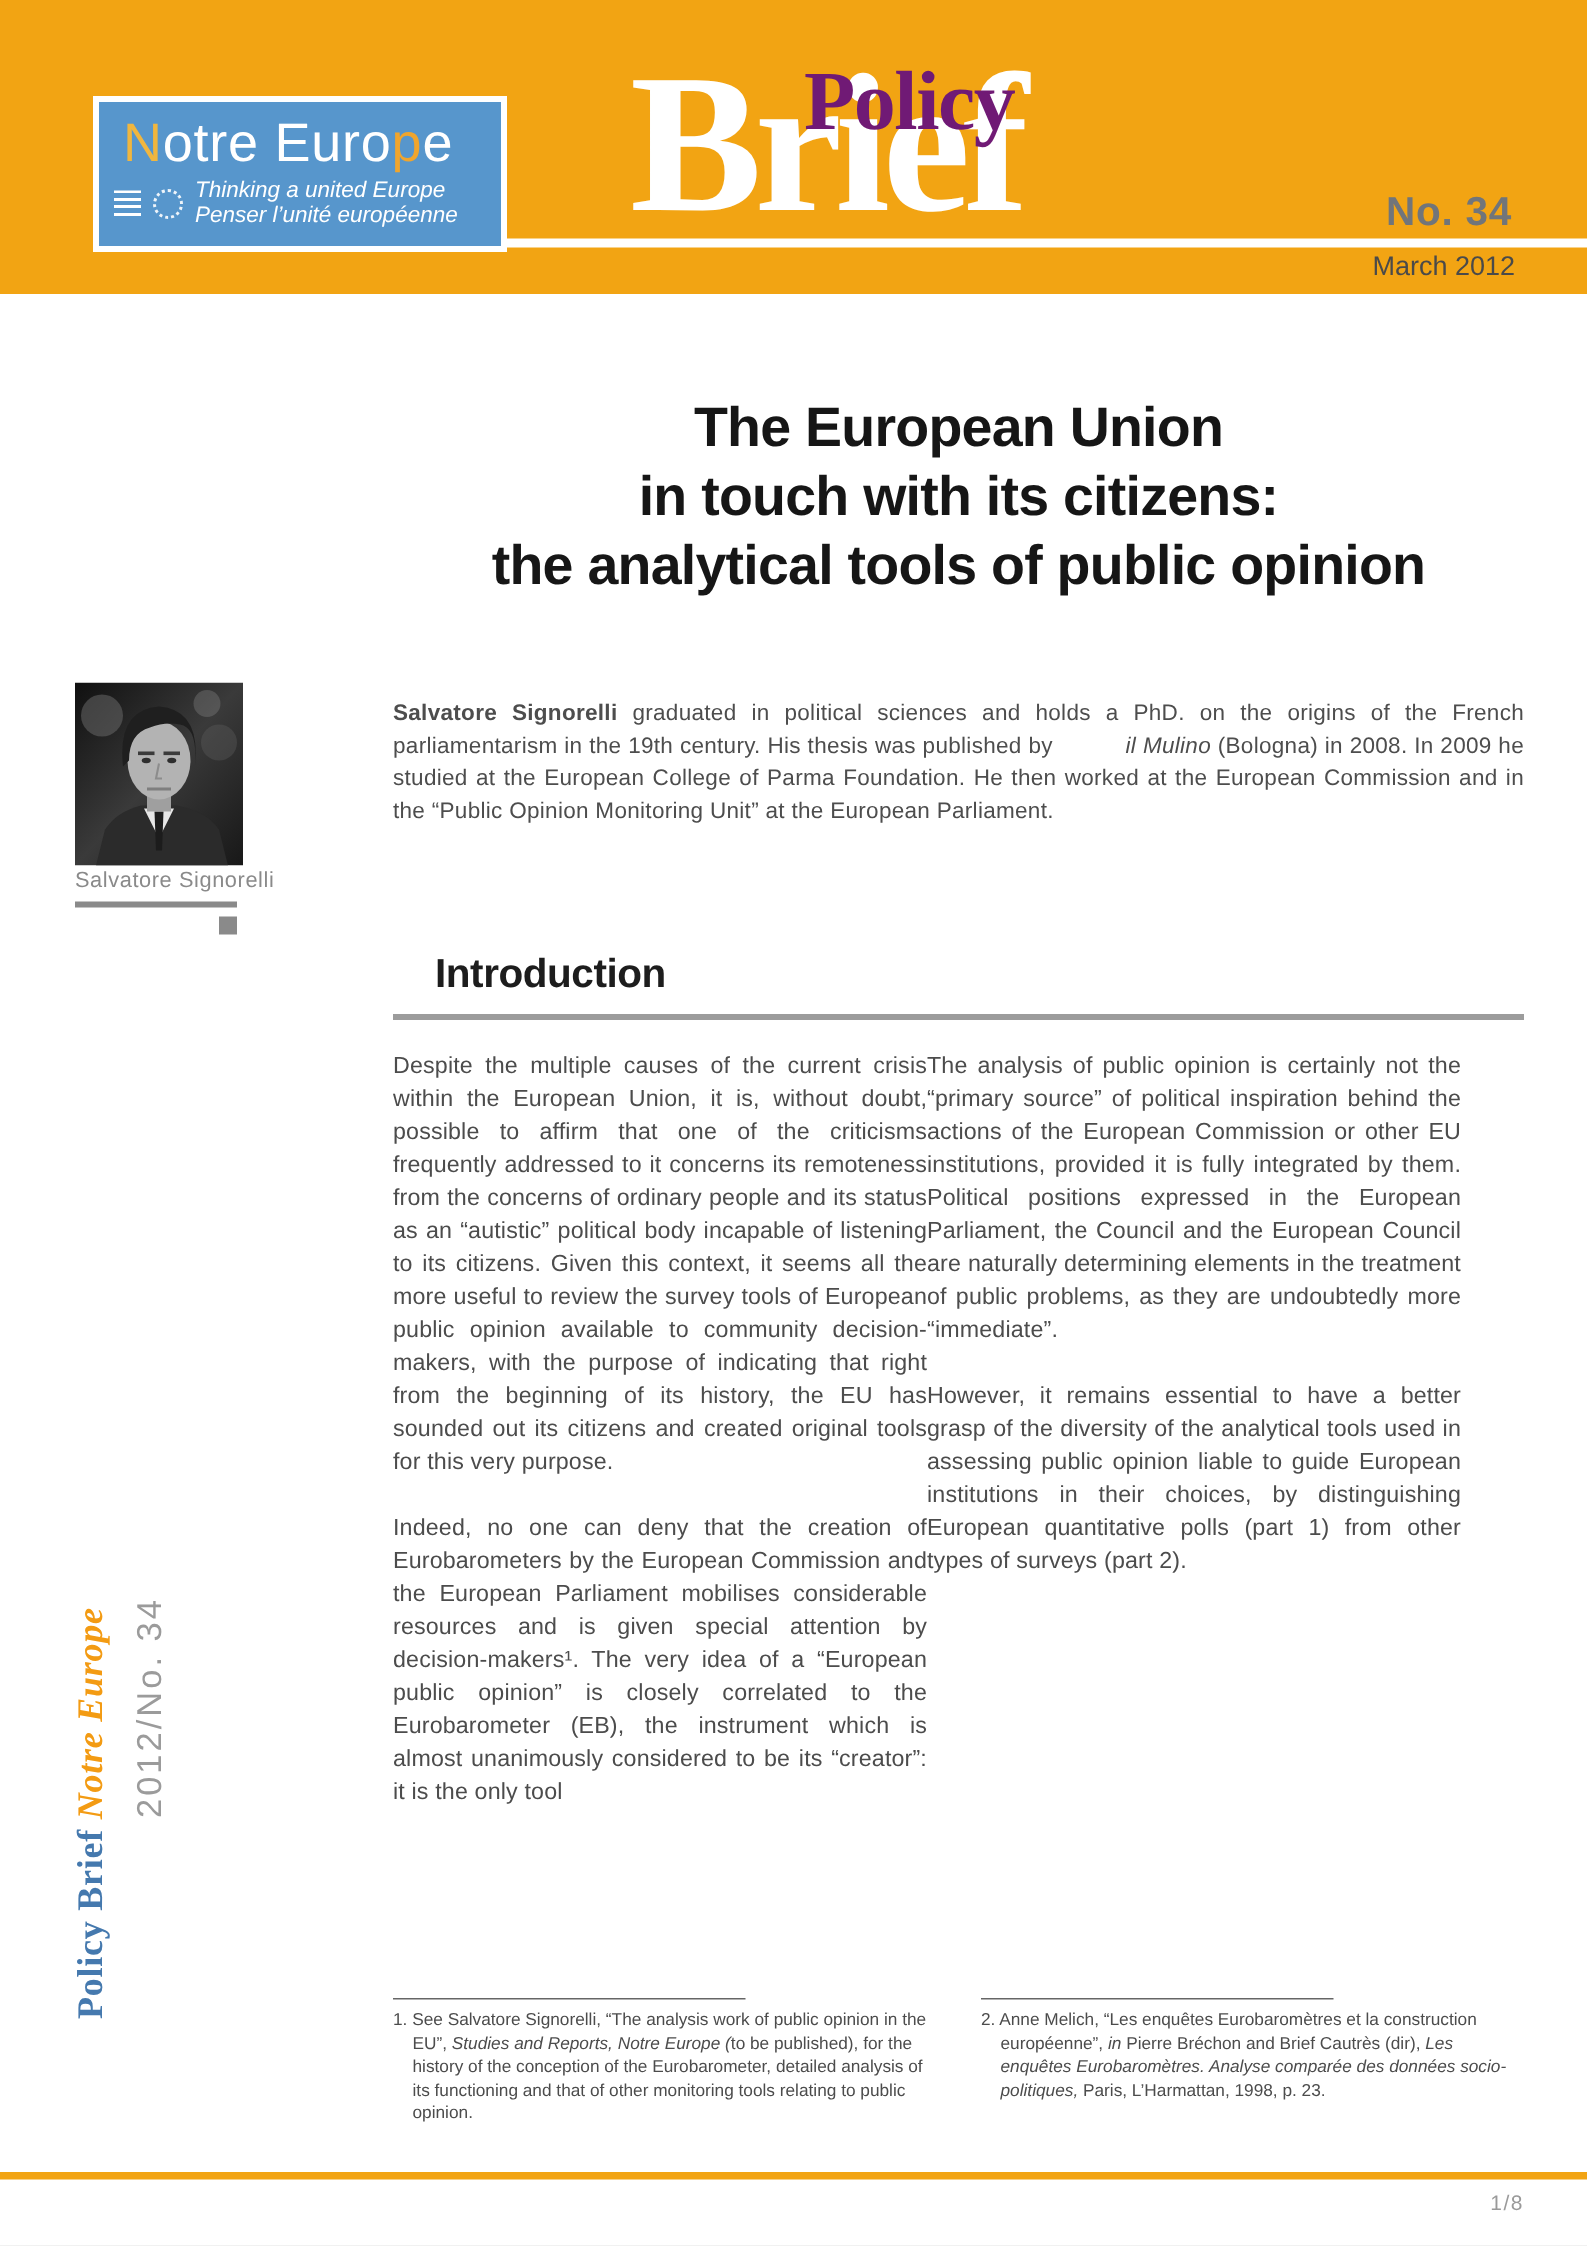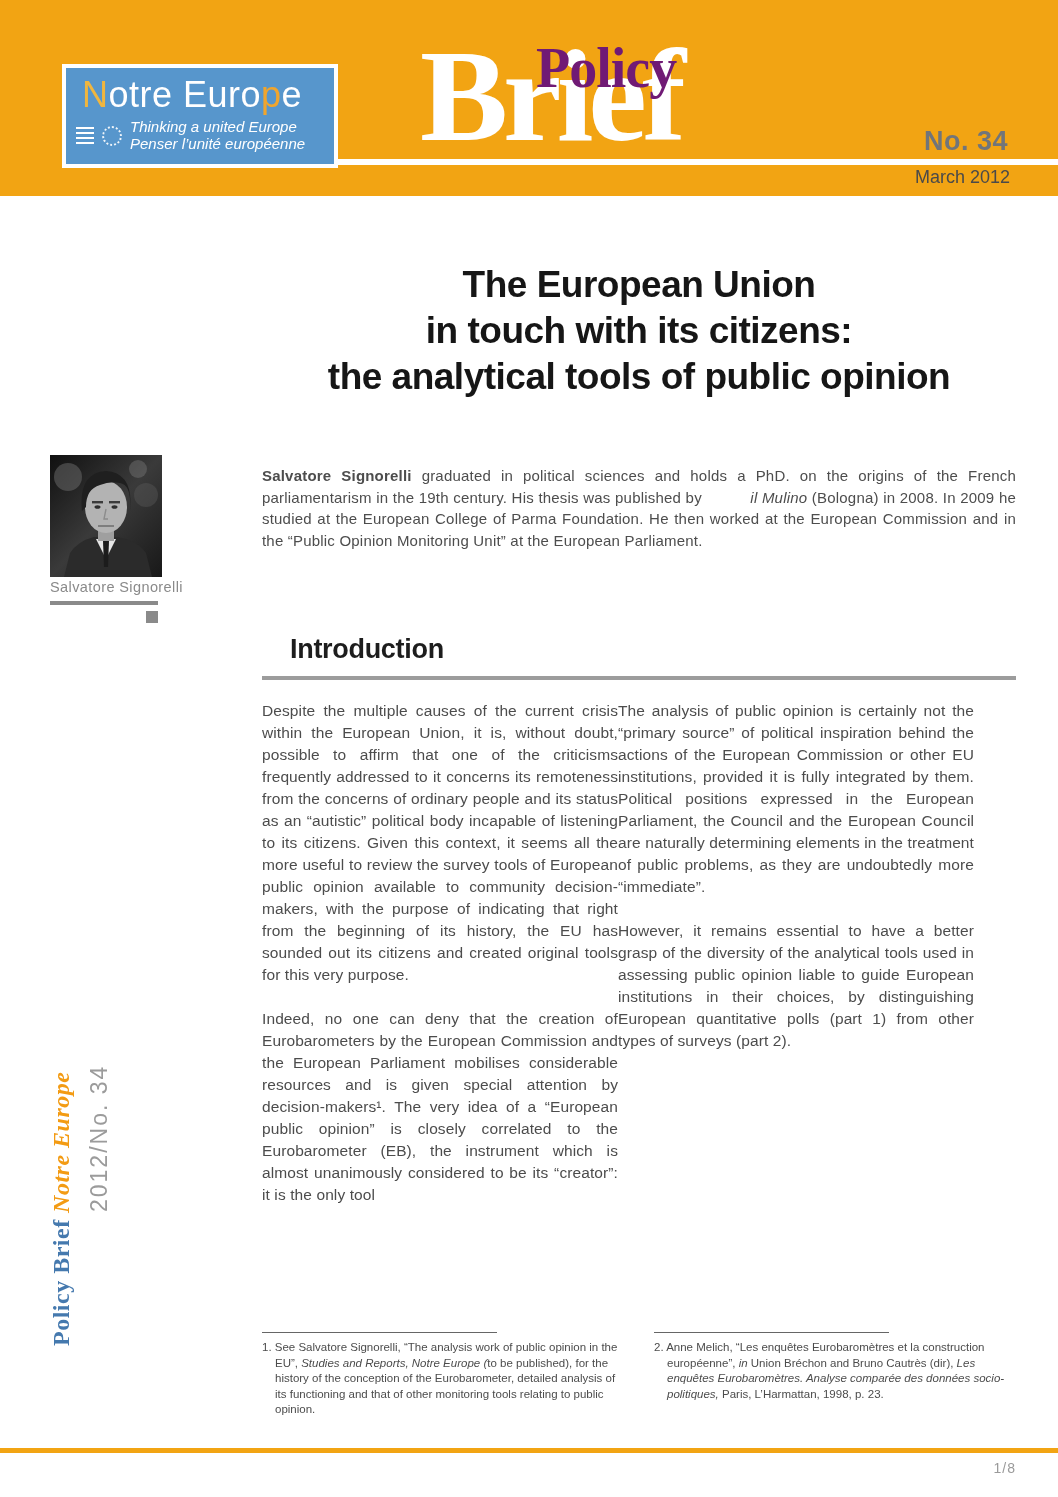--- a/index.html
+++ b/index.html
@@ -241,21 +241,21 @@
       <p>However, it remains essential to have a better grasp of the diversity of the analytical tools used in assessing public opinion liable to guide European institutions in their choices, by distinguishing European quantitative polls (part 1) from other types of surveys (part 2).</p>
     </div>
   </div>
 
   <div class="footnote" id="footnote-1">
     <div class="fn-rule"></div>
     <div class="fn-text"><span>1. See Salvatore Signorelli, “The analysis work of public opinion in the EU”, </span><span class="i">Studies and Reports, Notre Europe (</span><span>to be published), for the history of the conception of the Eurobarometer, detailed analysis of its functioning and that of other monitoring tools relating to public opinion.</span></div>
   </div>
   <div class="footnote" id="footnote-2">
     <div class="fn-rule"></div>
-    <div class="fn-text"><span>2. Anne Melich, “Les enquêtes Eurobaromètres et la construction européenne”, </span><span class="i">in</span><span> Union Bréchon and Bruno Cautrès (dir), </span><span class="i">Les enquêtes Eurobaromètres. Analyse comparée des données socio-politiques,</span><span> Paris, L’Harmattan, 1998, p. 23.</span></div>
+    <div class="fn-text"><span>2. Anne Melich, “Les enquêtes Eurobaromètres et la construction européenne”, </span><span class="i">in</span><span> Pierre Bréchon and Brief Cautrès (dir), </span><span class="i">Les enquêtes Eurobaromètres. Analyse comparée des données socio-politiques,</span><span> Paris, L’Harmattan, 1998, p. 23.</span></div>
   </div>
 
   <div id="sidebar-brand">
     <span class="blue">Policy Brief </span><span class="orange">Notre Europe</span>
   </div>
   <div id="sidebar-issue">2012/No. 34</div>
 
   <div id="footer-line"></div>
   <div id="page-number">1/8</div>
 

